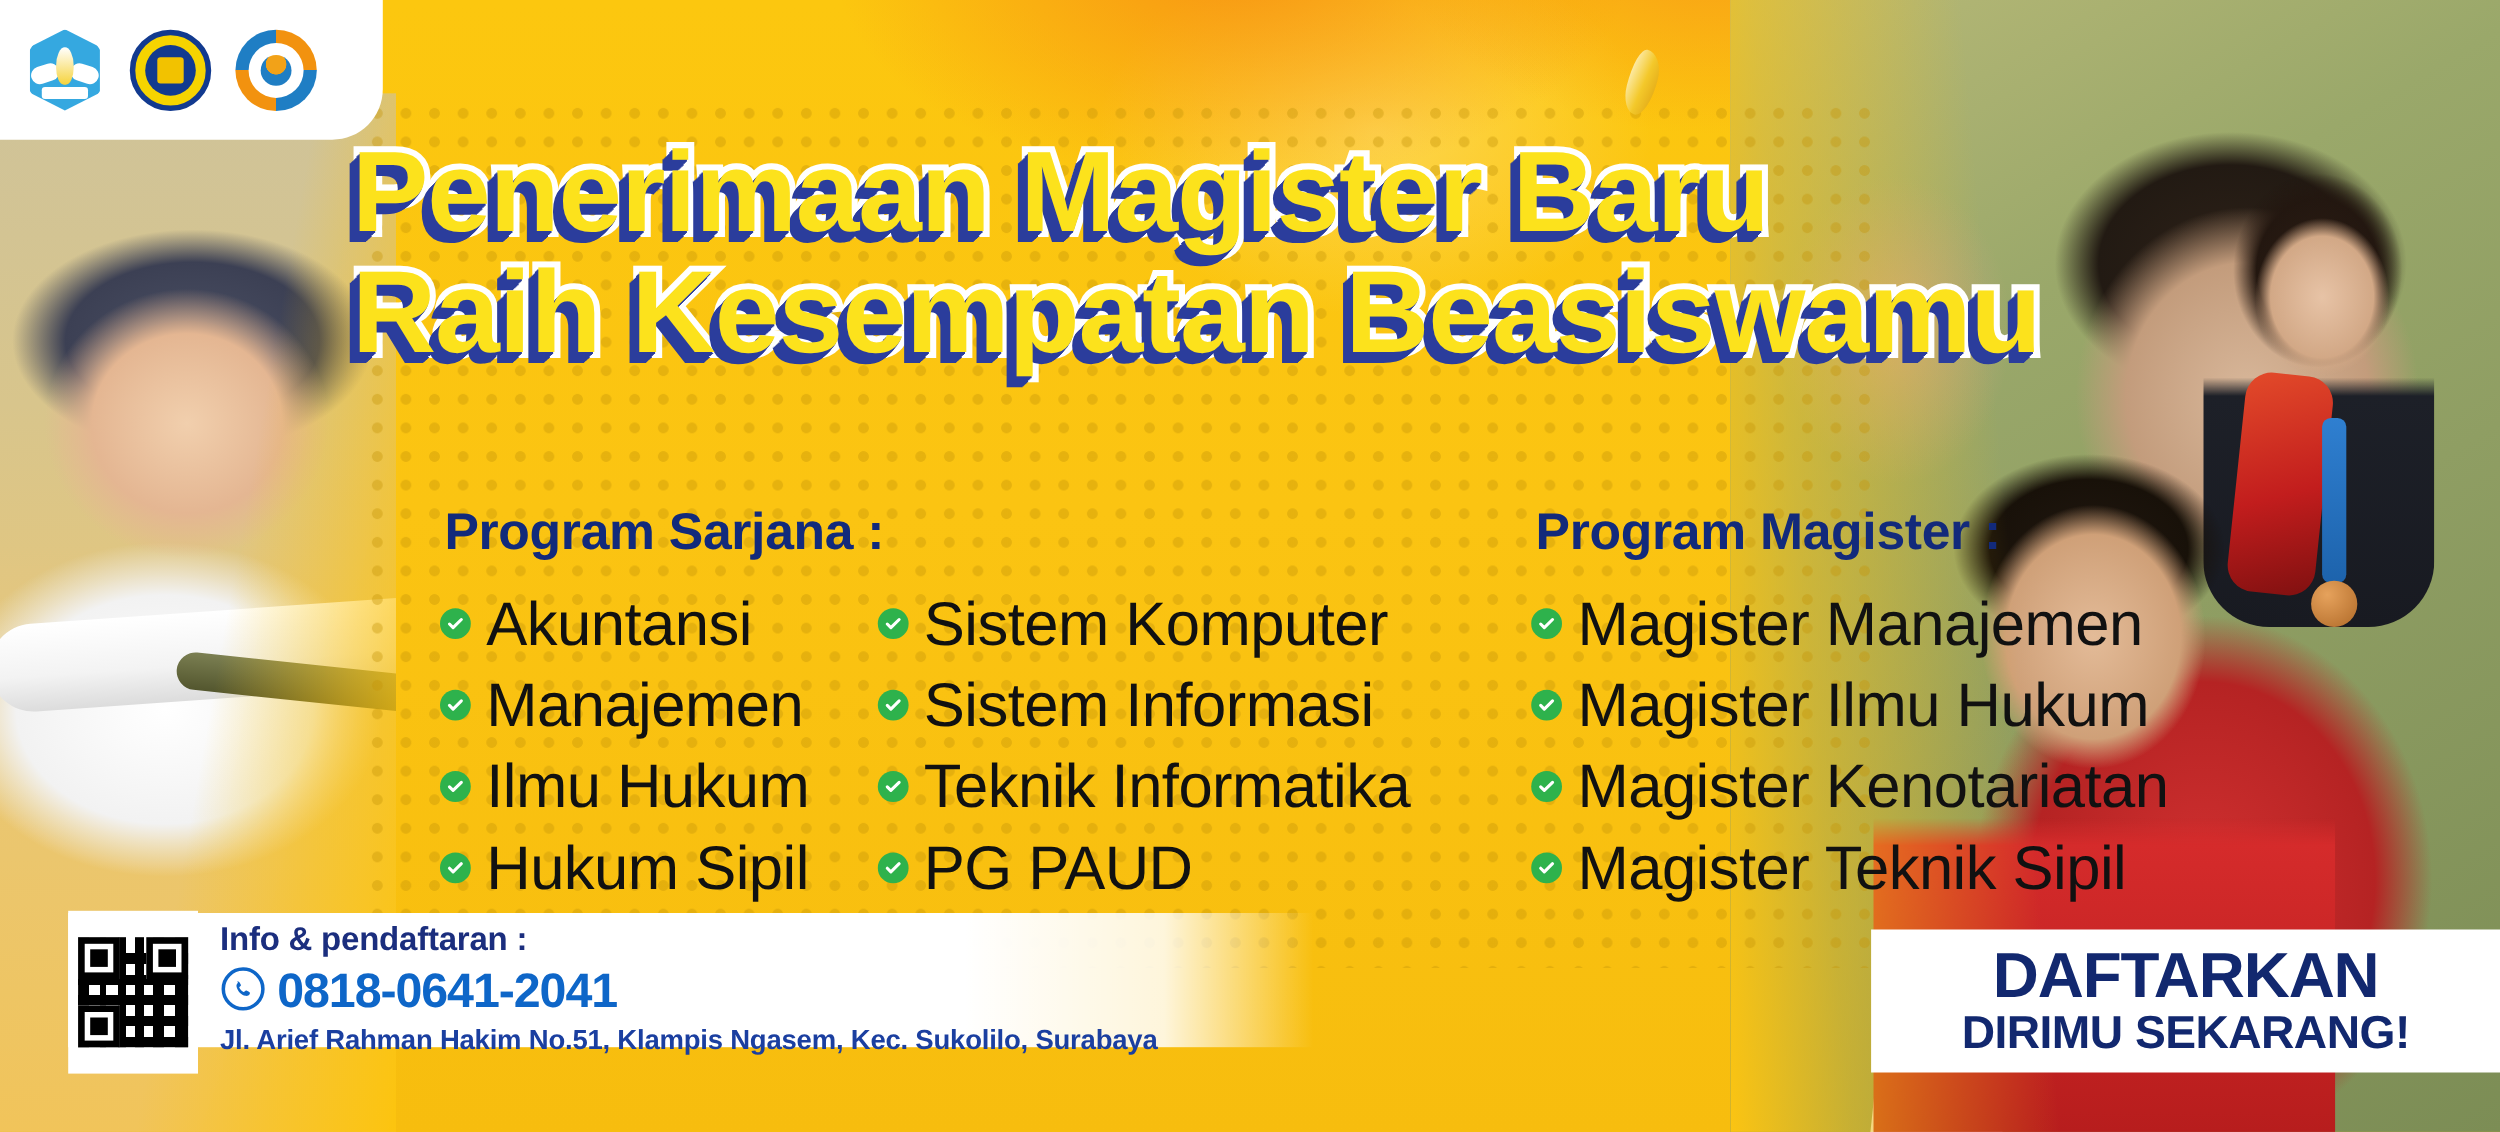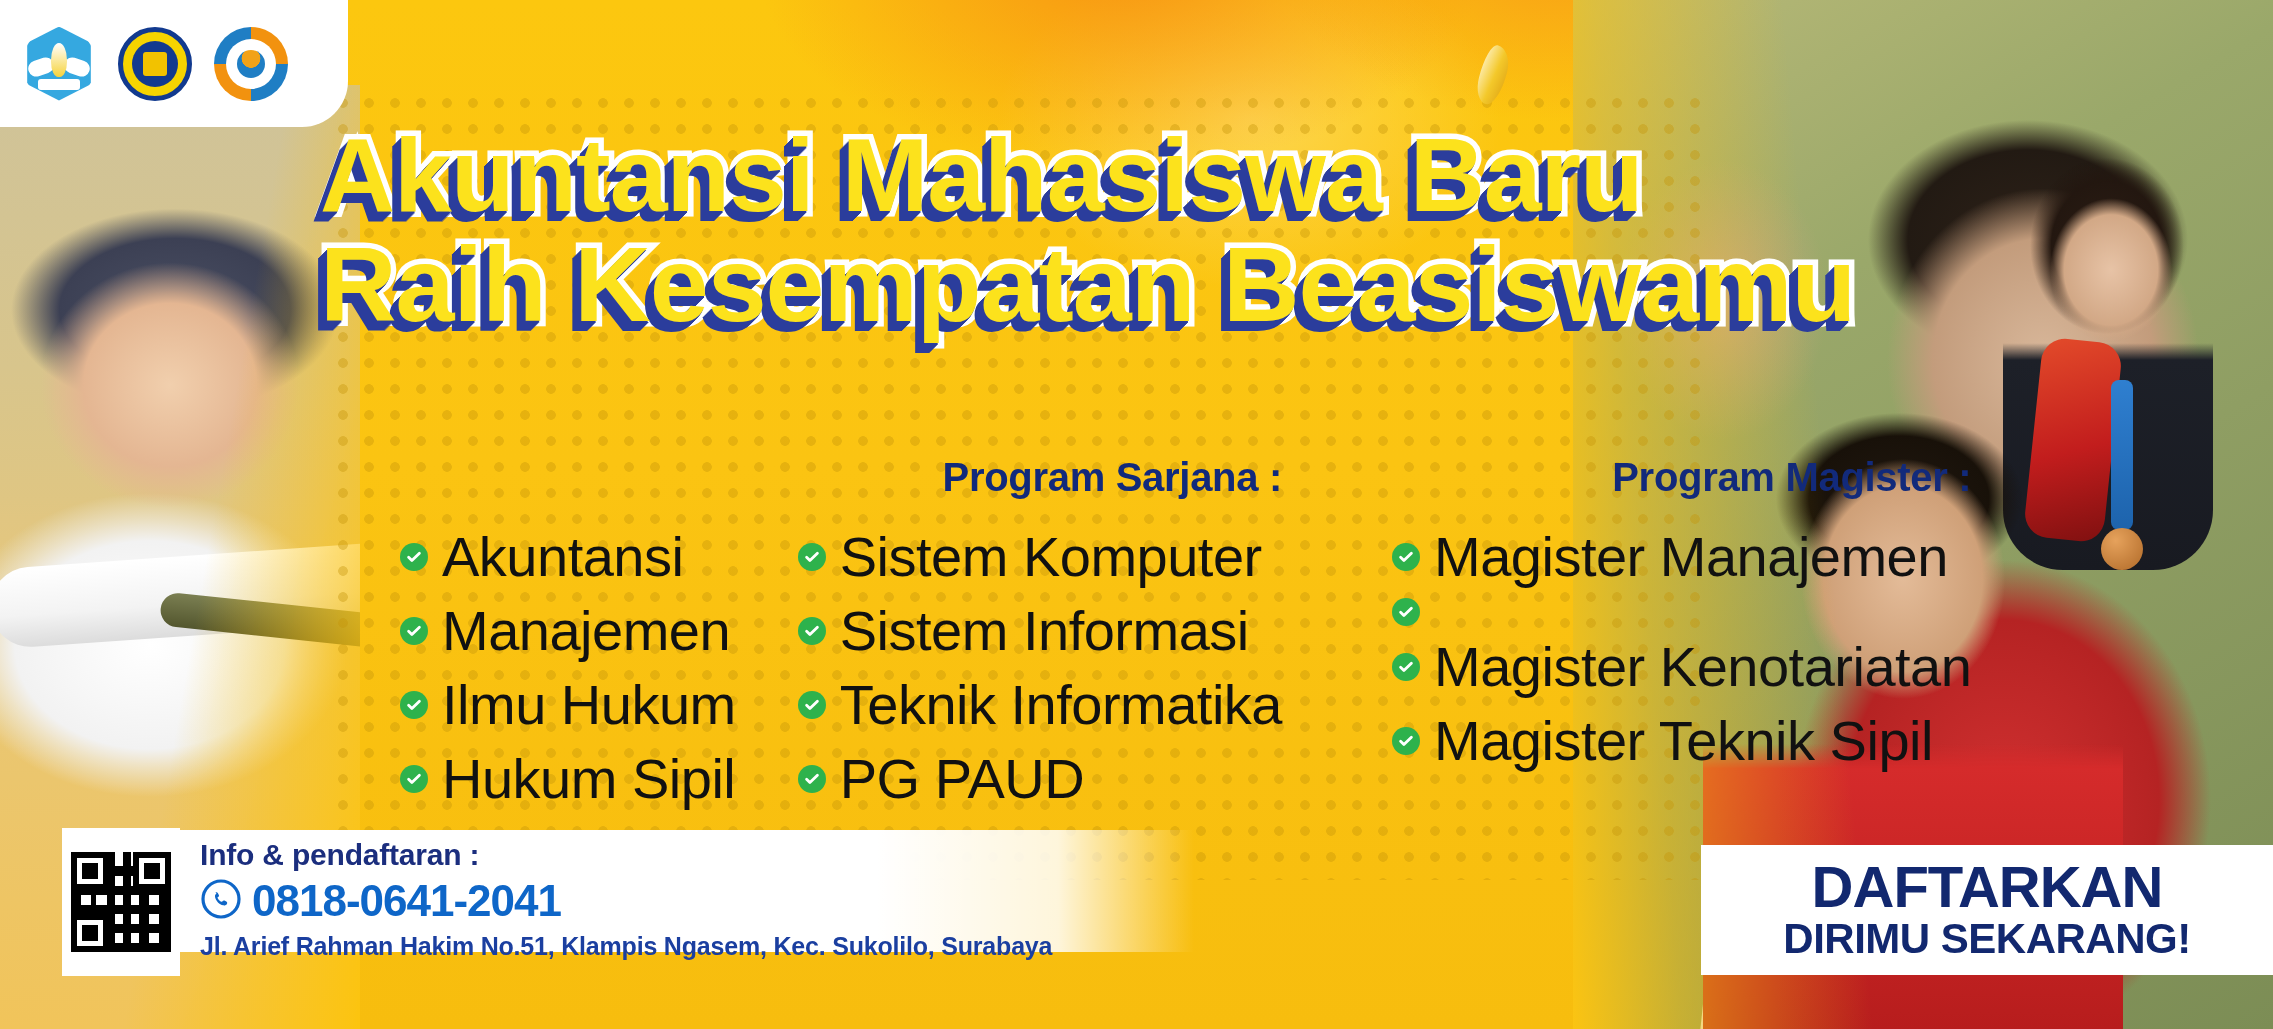--- a/index.html
+++ b/index.html
@@ -154,21 +154,21 @@
     text-shadow:
       -8px 9px 0 #2B3D9C, -9px 10px 0 #2B3D9C, -7px 8px 0 #2B3D9C,
       -6px 7px 0 #2B3D9C, -5px 6px 0 #2B3D9C, -4px 5px 0 #2B3D9C,
       -3px 4px 0 #2B3D9C, -2px 3px 0 #2B3D9C, -1px 2px 0 #2B3D9C;
     white-space:nowrap;
   }
   .headline .line.l2{font-size:106px;margin-top:2px;}
   
   .programs{position:absolute;left:400px;top:455px;width:1480px;z-index:7;display:flex;gap:110px;}
   .col-heading{
-    font-size:40px;font-weight:bold;color:#122A7B;margin:0 0 24px 4px;letter-spacing:-.3px;white-space:nowrap;text-align:right;
+    font-size:47px;font-weight:bold;color:#122A7B;margin:0 0 24px 4px;letter-spacing:-.3px;white-space:nowrap;
   }
   .prog-lists{display:flex;gap:62px;}
   ul.prog{list-style:none;margin:0;padding:0;}
   ul.prog li{display:flex;align-items:center;gap:14px;margin-bottom:8px;}
   .check{
     width:28px;height:28px;border-radius:50%;background:#2EB24C;flex:0 0 auto;
     display:flex;align-items:center;justify-content:center;
   }
   .check svg{display:block;}
   .prog-label{font-size:56px;color:#111111;line-height:1.18;white-space:nowrap;letter-spacing:-.5px;}
@@ -253,21 +253,21 @@
       </div>
     </div>
     <div class="logo logo-diktisaintek">
       <div class="inner">
         <div class="person"></div>
       </div>
     </div>
   </div>
 
   <div class="headline">
-    <div class="line l1">Akuntansi Mahasiswa Baru</div>
+    <div class="line l1">Penerimaan Magister Baru</div>
     <div class="line l2">Raih Kesempatan Beasiswamu</div>
   </div>
 
   <div class="programs">
 
     <div>
       <div class="col-heading">Program Sarjana :</div>
       <div class="prog-lists">
         <ul class="prog">
           <li>
@@ -351,20 +351,21 @@
               </svg>
           </span>
           <span class="prog-label">Magister Manajemen</span>
         </li>
         <li>
           <span class="check">
             <svg width="18" height="18" viewBox="0 0 18 18">
                 <path d="M3.6 9.3l3.3 3.3L14.4 5.2" fill="none" stroke="#fff" stroke-width="2.8" stroke-linecap="round" stroke-linejoin="round"></path>
               </svg>
           </span>
+          <span class="prog-label">Magister Ilmu Hukum</span>
         </li>
         <li>
           <span class="check">
             <svg width="18" height="18" viewBox="0 0 18 18">
                 <path d="M3.6 9.3l3.3 3.3L14.4 5.2" fill="none" stroke="#fff" stroke-width="2.8" stroke-linecap="round" stroke-linejoin="round"></path>
               </svg>
           </span>
           <span class="prog-label">Magister Kenotariatan</span>
         </li>
         <li>

